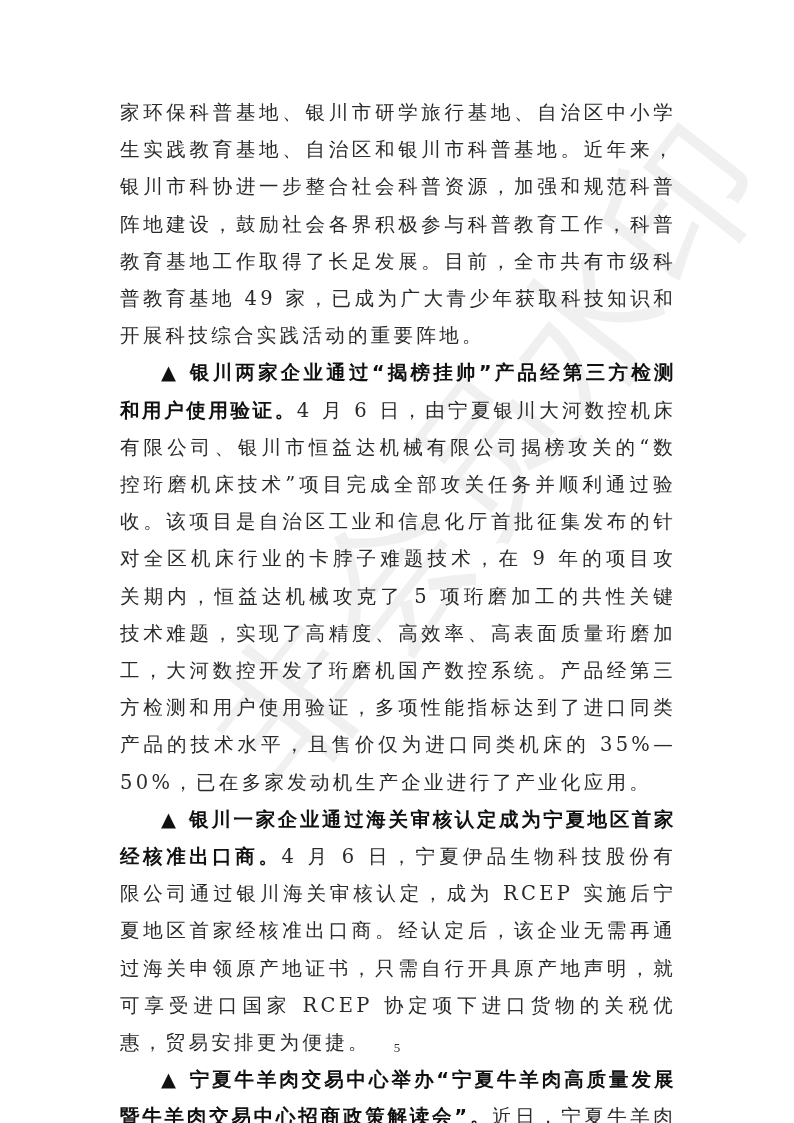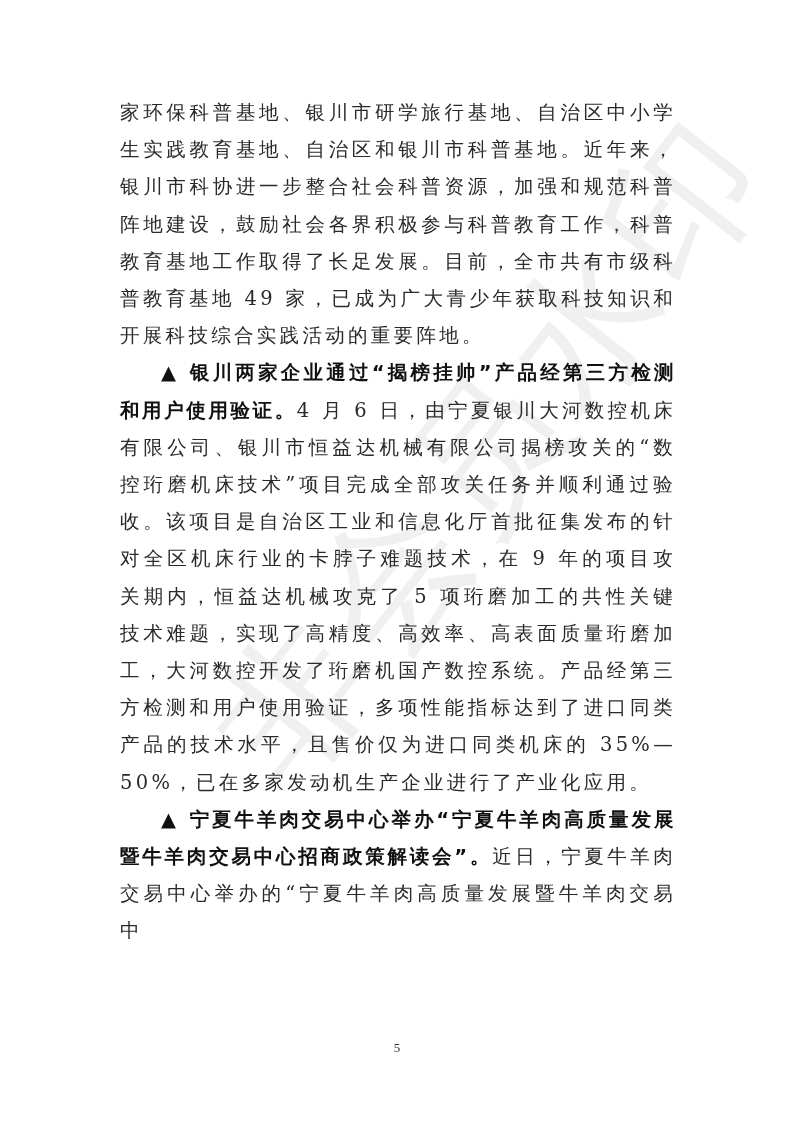--- a/index.html
+++ b/index.html
@@ -88,20 +88,23 @@
   <div class="body-text">
 
     <p class="para">
       <span>家环保科普基地、银川市研学旅行基地、自治区中小学生实践教育基地、自治区和银川市科普基地。近年来，银川市科协进一步整合社会科普资源，加强和规范科普阵地建设，鼓励社会各界积极参与科普教育工作，科普教育基地工作取得了长足发展。目前，全市共有市级科普教育基地 49 家，已成为广大青少年获取科技知识和开展科技综合实践活动的重要阵地。</span>
     </p>
 
     <p class="para indent">
       <span class="tri">▲</span><span class="bold">银川两家企业通过“揭榜挂帅”产品经第三方检测和用户使用验证。</span><span>4 月 6 日，由宁夏银川大河数控机床有限公司、银川市恒益达机械有限公司揭榜攻关的“数控珩磨机床技术”项目完成全部攻关任务并顺利通过验收。该项目是自治区工业和信息化厅首批征集发布的针对全区机床行业的卡脖子难题技术，在 9 年的项目攻关期内，恒益达机械攻克了 5 项珩磨加工的共性关键技术难题，实现了高精度、高效率、高表面质量珩磨加工，大河数控开发了珩磨机国产数控系统。产品经第三方检测和用户使用验证，多项性能指标达到了进口同类产品的技术水平，且售价仅为进口同类机床的 35%—50%，已在多家发动机生产企业进行了产业化应用。</span>
     </p>
 
+    <p class="para indent">
+      <span class="tri">▲</span><span class="bold">银川一家企业通过海关审核认定成为宁夏地区首家经核准出口商。</span><span>4 月 6 日，宁夏伊品生物科技股份有限公司通过银川海关审核认定，成为 RCEP 实施后宁夏地区首家经核准出口商。经认定后，该企业无需再通过海关申领原产地证书，只需自行开具原产地声明，就可享受进口国家 RCEP 协定项下进口货物的关税优惠，贸易安排更为便捷。</span>
+    </p>
 
     <p class="para indent">
       <span class="tri">▲</span><span class="bold">宁夏牛羊肉交易中心举办“宁夏牛羊肉高质量发展暨牛羊肉交易中心招商政策解读会”。</span><span>近日，宁夏牛羊肉交易中心举办的“宁夏牛羊肉高质量发展暨牛羊肉交易中</span>
     </p>
 
   </div>
 
   <div class="page-number">5</div>
 
 </div>

